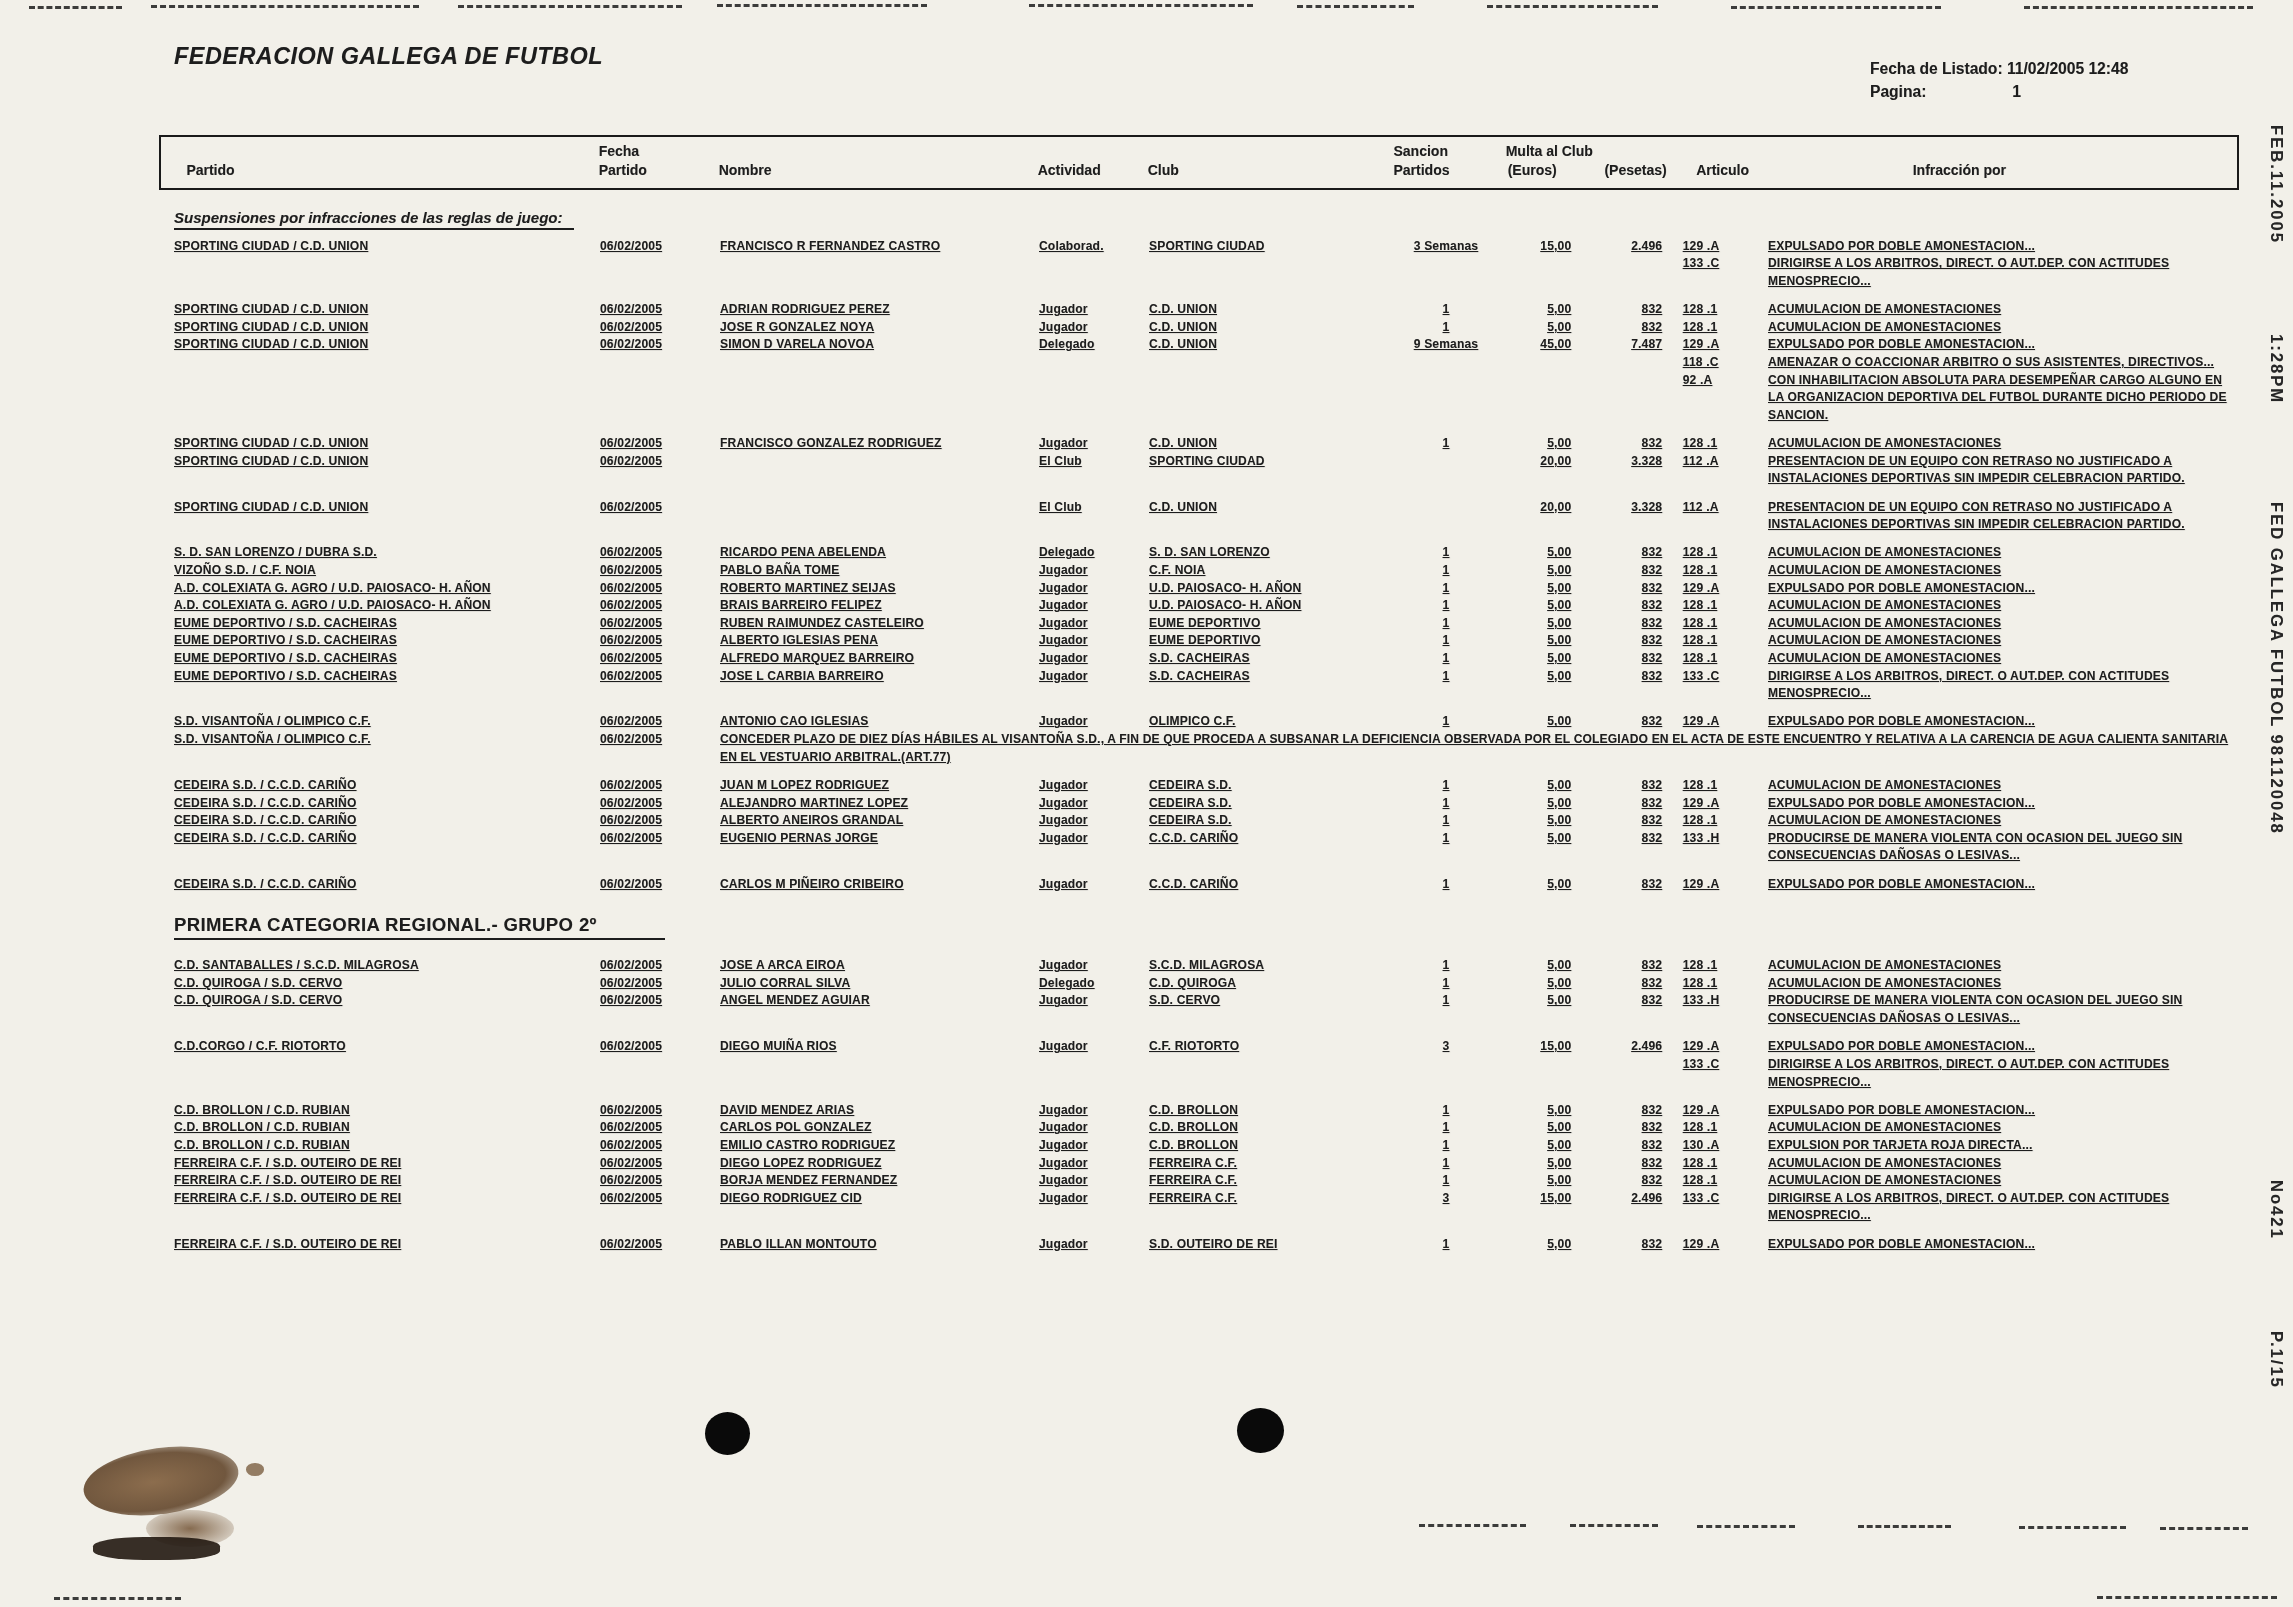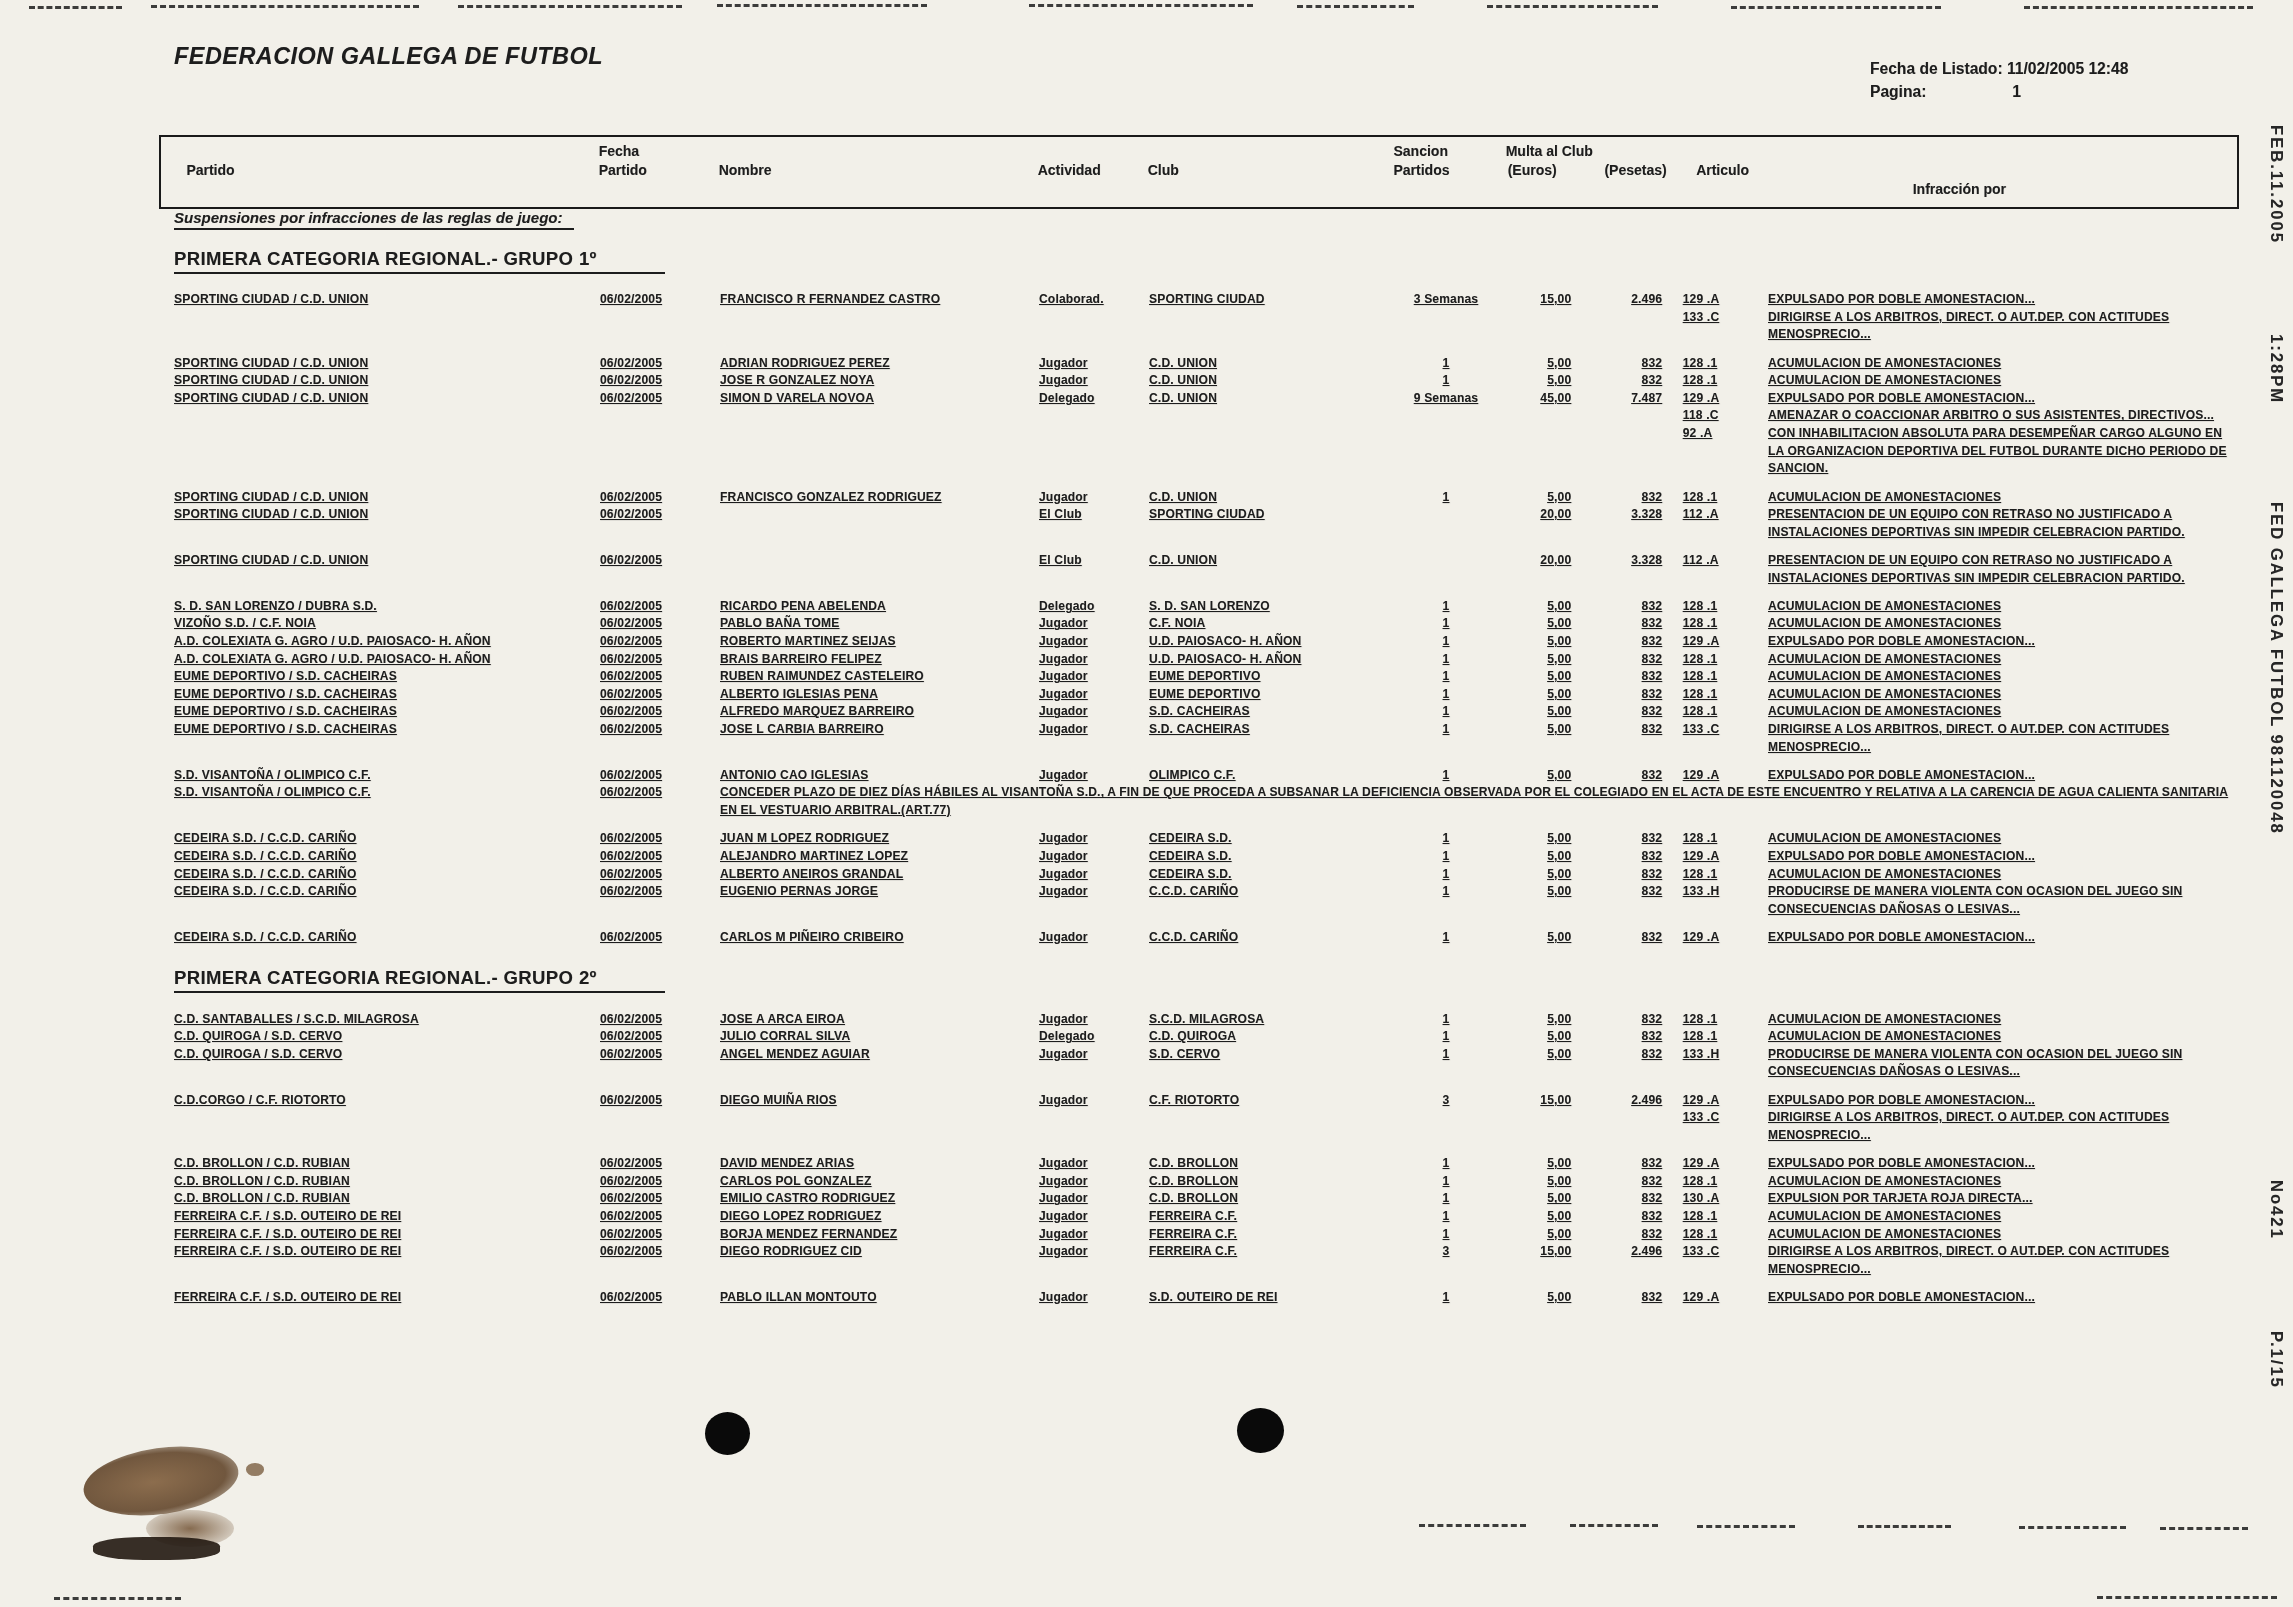--- a/index.html
+++ b/index.html
@@ -33,21 +33,21 @@
   .header-grid {
     margin-left:11.7px; display:grid; font-size:14px;
     grid-template-columns:426px 120px 319px 110px 236px 122px 78px 85px 98px 458px;
   }
   .hl1,.hl2 { height:19.5px; line-height:19.5px; }
   .hc-partido .hl2 { padding-left:13.7px; }
   .hc-sancion { padding-left:9.8px; }
   .hc-multa { grid-column:7 / 9; }
   .hc-multa .hl2 { display:flex; justify-content:space-between; padding:0 2px; }
   .hc-articulo .hl2 { padding-left:9.8px;text-align:center; }
-  .hc-infraccion .hl2 { padding-left:146px;margin-top:19px; }
+  .hc-infraccion .hl2 { padding-left:146px; }
 
   
   .report { position:absolute; left:174px; top:209px; width:2066px;text-decoration:underline; }
   .section-title {
     display:inline-block; font-size:15px; font-style:italic;
     border-bottom:2px solid #1d1d1d; padding:0 11.7px 2px 0; margin-bottom:7.8px;
   }
   .group-title {
     display:inline-block; font-size:18.5px; letter-spacing:0.4px;
     border-bottom:2px solid #1d1d1d; padding:0 68px 2px 0; margin:9.8px 0 17.6px;
@@ -145,21 +145,20 @@
         <div class="hl1"></div>
           <div class="hl2">Infracción por</div>
       </div>
     </div>
   </div>
 
   <main class="report">
     <div><span class="section-title">Suspensiones por infracciones de las reglas de juego:</span></div>
     <div id="groups">
   <section class="group">
-    <div><span class="group-title">PRIMERA CATEGORIA REGIONAL.- GRUPO 1º</span></div>
     <div class="blocks">
             <div class="block">
   <div class="row">
     <div class="cell">SPORTING CIUDAD / C.D. UNION</div>
     <div class="cell">06/02/2005</div>
     <div class="cell">FRANCISCO R FERNANDEZ CASTRO</div>
     <div class="cell">Colaborad.</div>
     <div class="cell">SPORTING CIUDAD</div>
     <div class="cell cell-sancion">3 Semanas</div>
     <div class="cell cell-euros">15,00</div>

